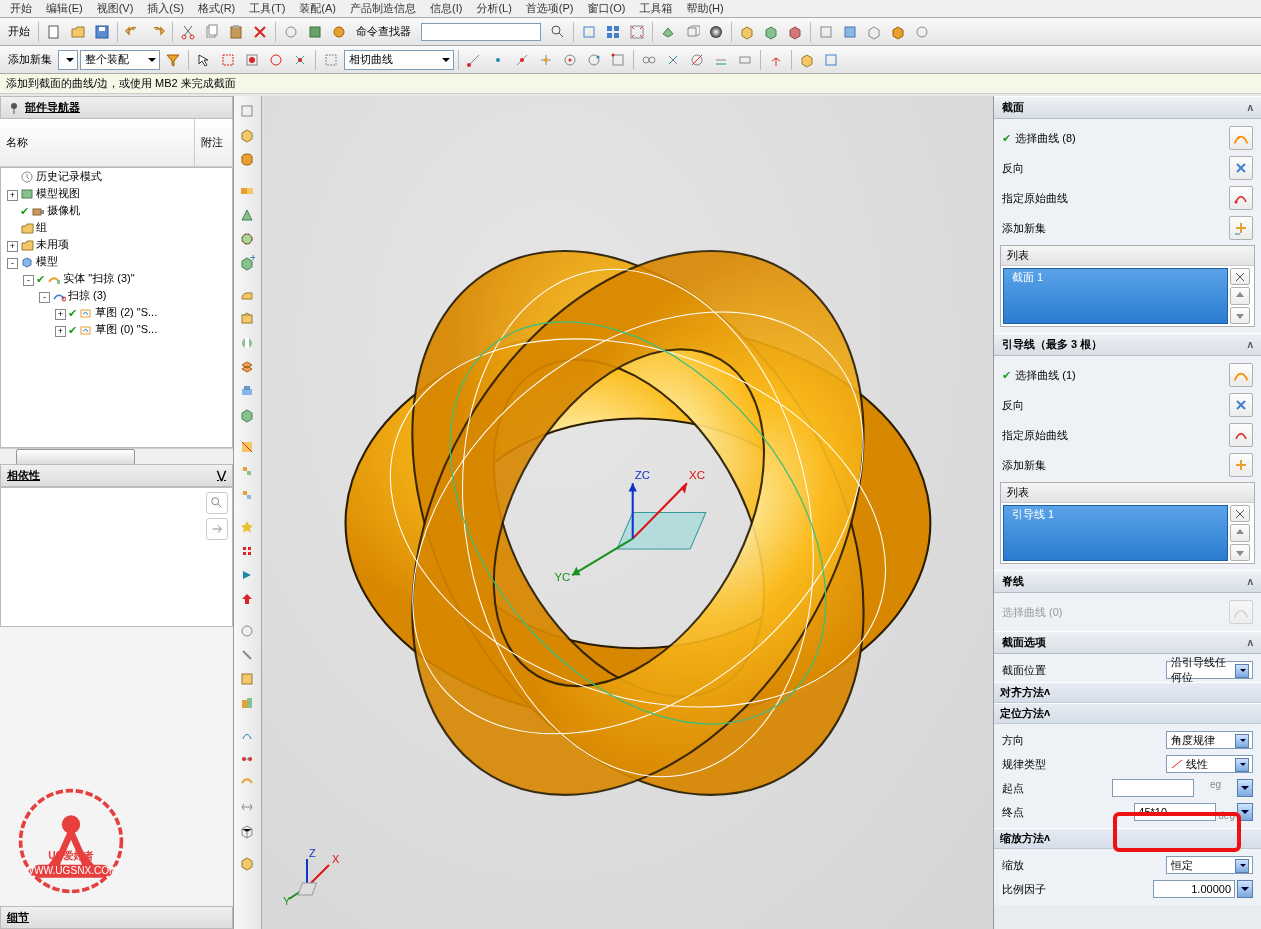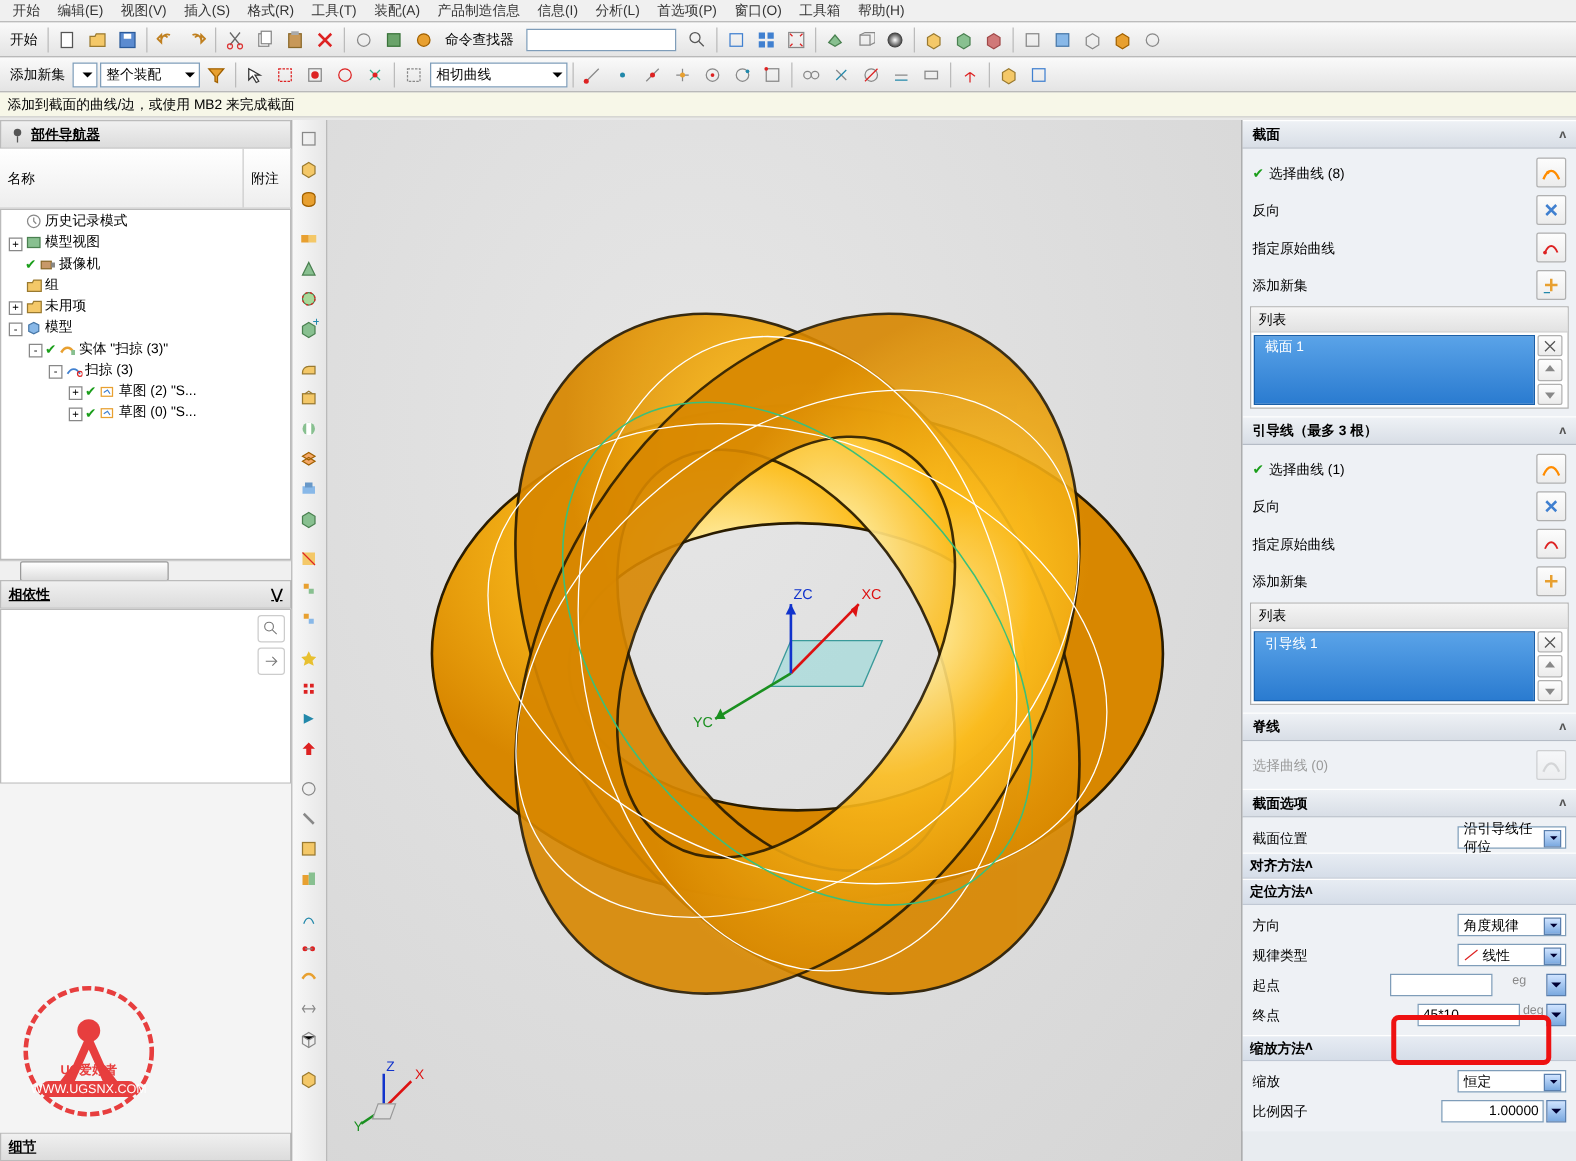--- a/index.html
+++ b/index.html
@@ -950,21 +950,21 @@
       <div class="rp-row">
           <span class="lbl">起点</span>
         <div style="display:flex;gap:16px;">
           <input class="rp-input" value="" style="">
           <span style="font-size:10px;color:#888">eg</span>
           <div class="spin"></div>
         </div>
       </div>
       <div class="rp-row">
           <span class="lbl">终点</span>
-        <div style="display:flex;gap:2px;align-items:flex-start">
+        <div style="display:flex;gap:2px;align-items:flex-end">
           <input class="rp-input" style="text-align: left;" value="45*10">
           <span style="font-size:10px;color:#888">deg</span>
           <div class="spin"></div>
         </div>
       </div>
     </div>
     <div class="rp-subhead">
         <span>缩放方法</span>
         <span class="chev">ʌ</span>
       </div>

